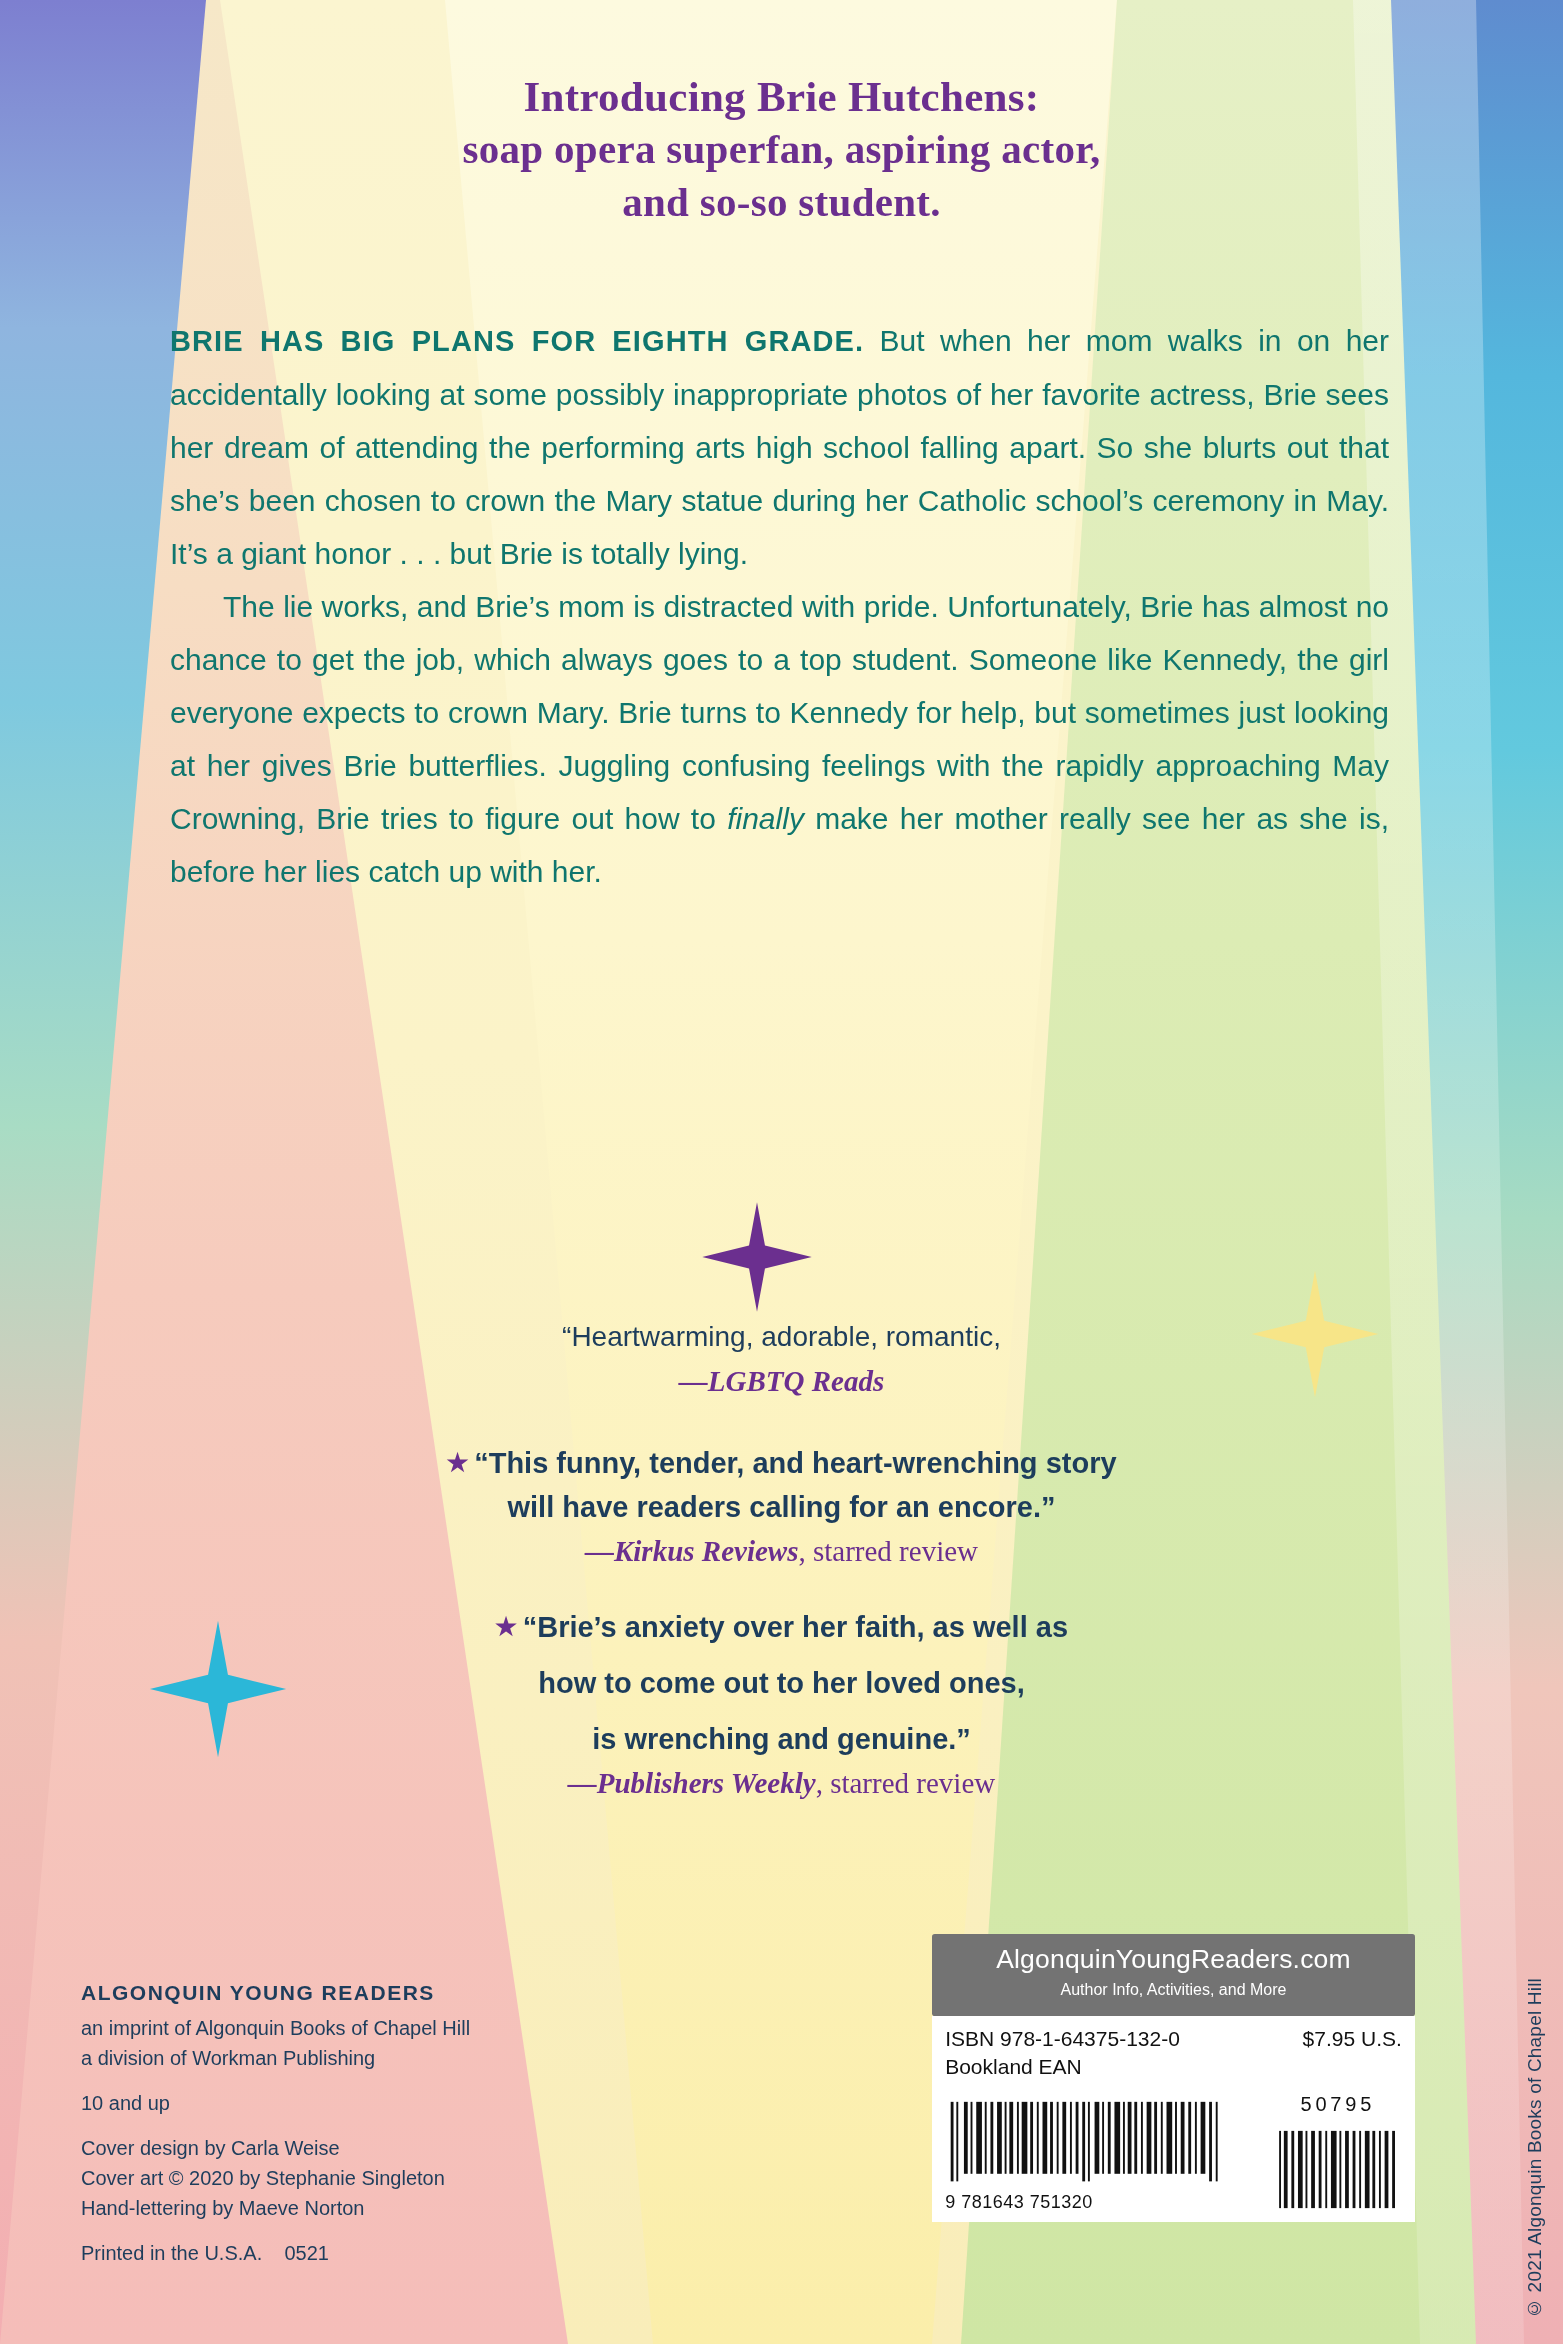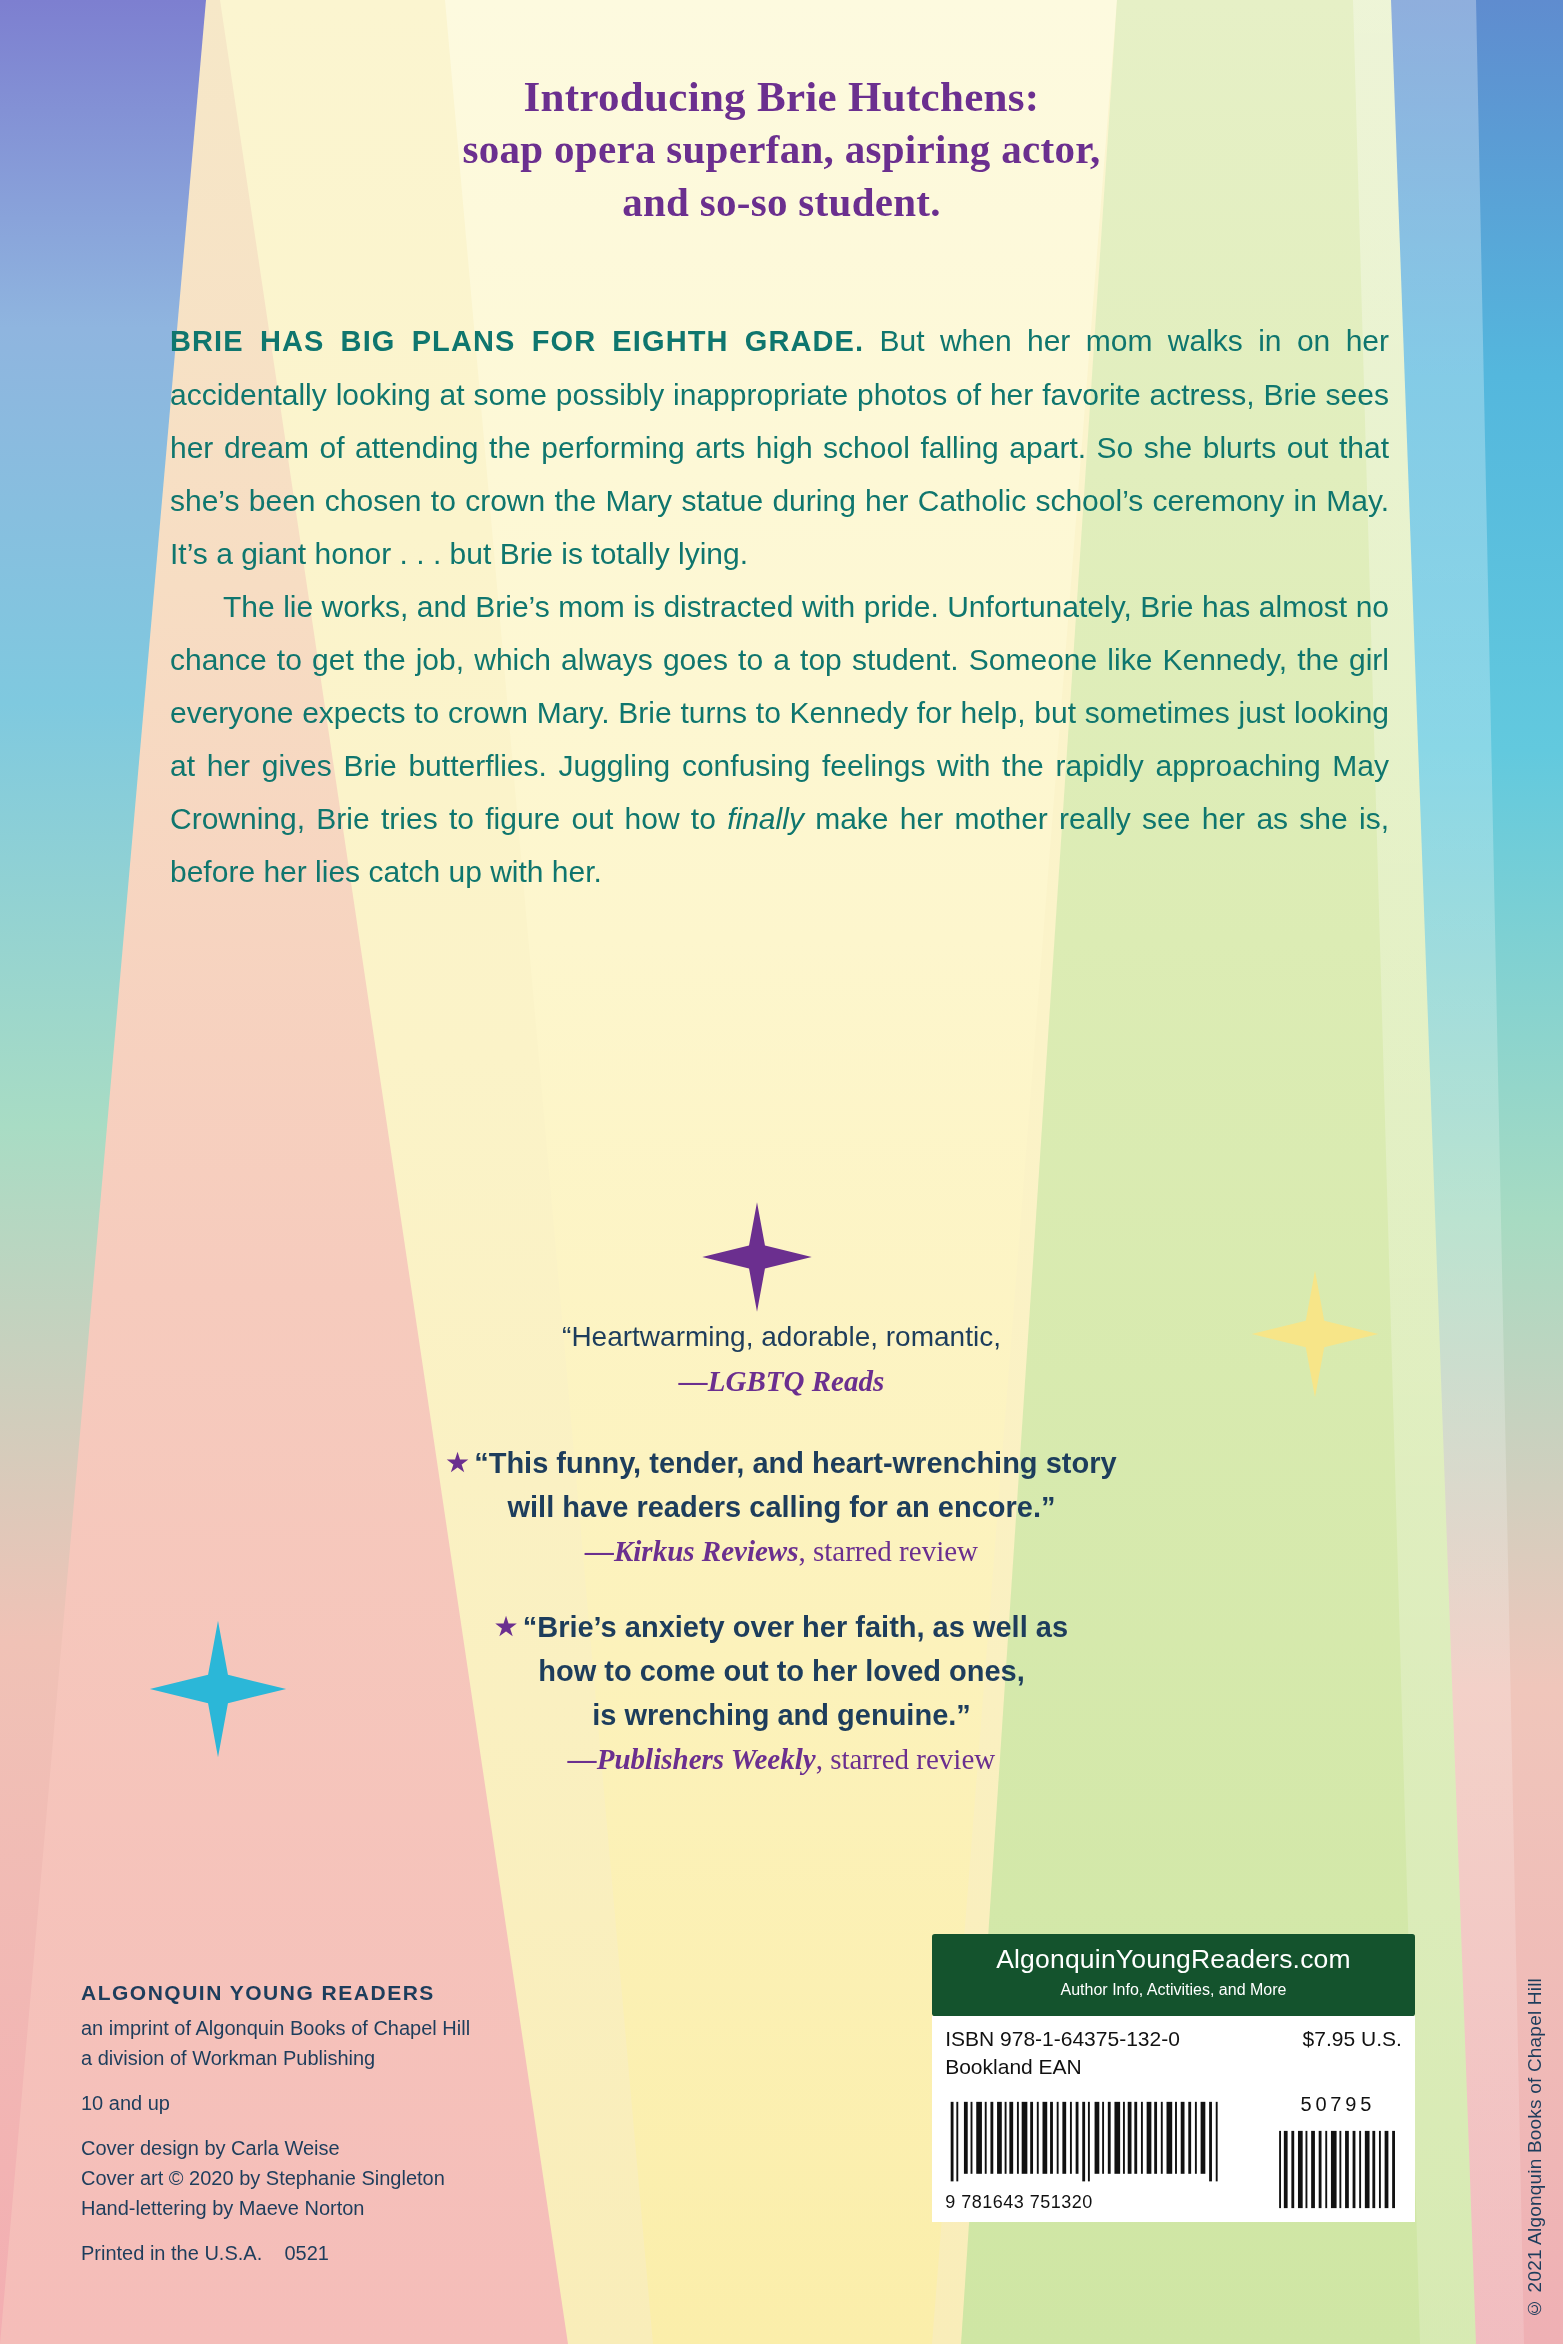--- a/index.html
+++ b/index.html
@@ -148,21 +148,21 @@
     display: block;
     color: #6b2f8f;
     font-family: "Liberation Serif", serif;
     font-size: 29px;
   }
   .quote .src i { font-style: italic; font-weight: bold; }
   .quote .src .plain { font-style: normal; font-weight: normal; }
   .q1 { margin-bottom: 38px; }
   .q1 .body { font-size: 28px; }
   .q2 .body { font-weight: bold; }
-  .q3 .body { font-weight: bold; }
+  .q3 .body { font-weight: bold; margin-top: 12px; }
 
   
   .sparkle { position: absolute; }
 
   
   .imprint {
     position: absolute;
     left: 81px;
     top: 1978px;
     width: 587px;
@@ -178,21 +178,21 @@
   }
   .imprint .gap { display:block; height: 15px; }
 
   .isbn-block {
     position: absolute;
     left: 932px;
     top: 1934px;
     width: 483px;
   }
   .web-band {
-    background: #14532d;
+    background: #737373;
     color: #ffffff;
     text-align: center;
     padding: 8.5px 0 11.4px 0;
     border-radius: 2.8px;
   }
   .web-band .url {
     font-size: 26.5px;
     line-height: 32px;
     letter-spacing: 0.2px;
   }

